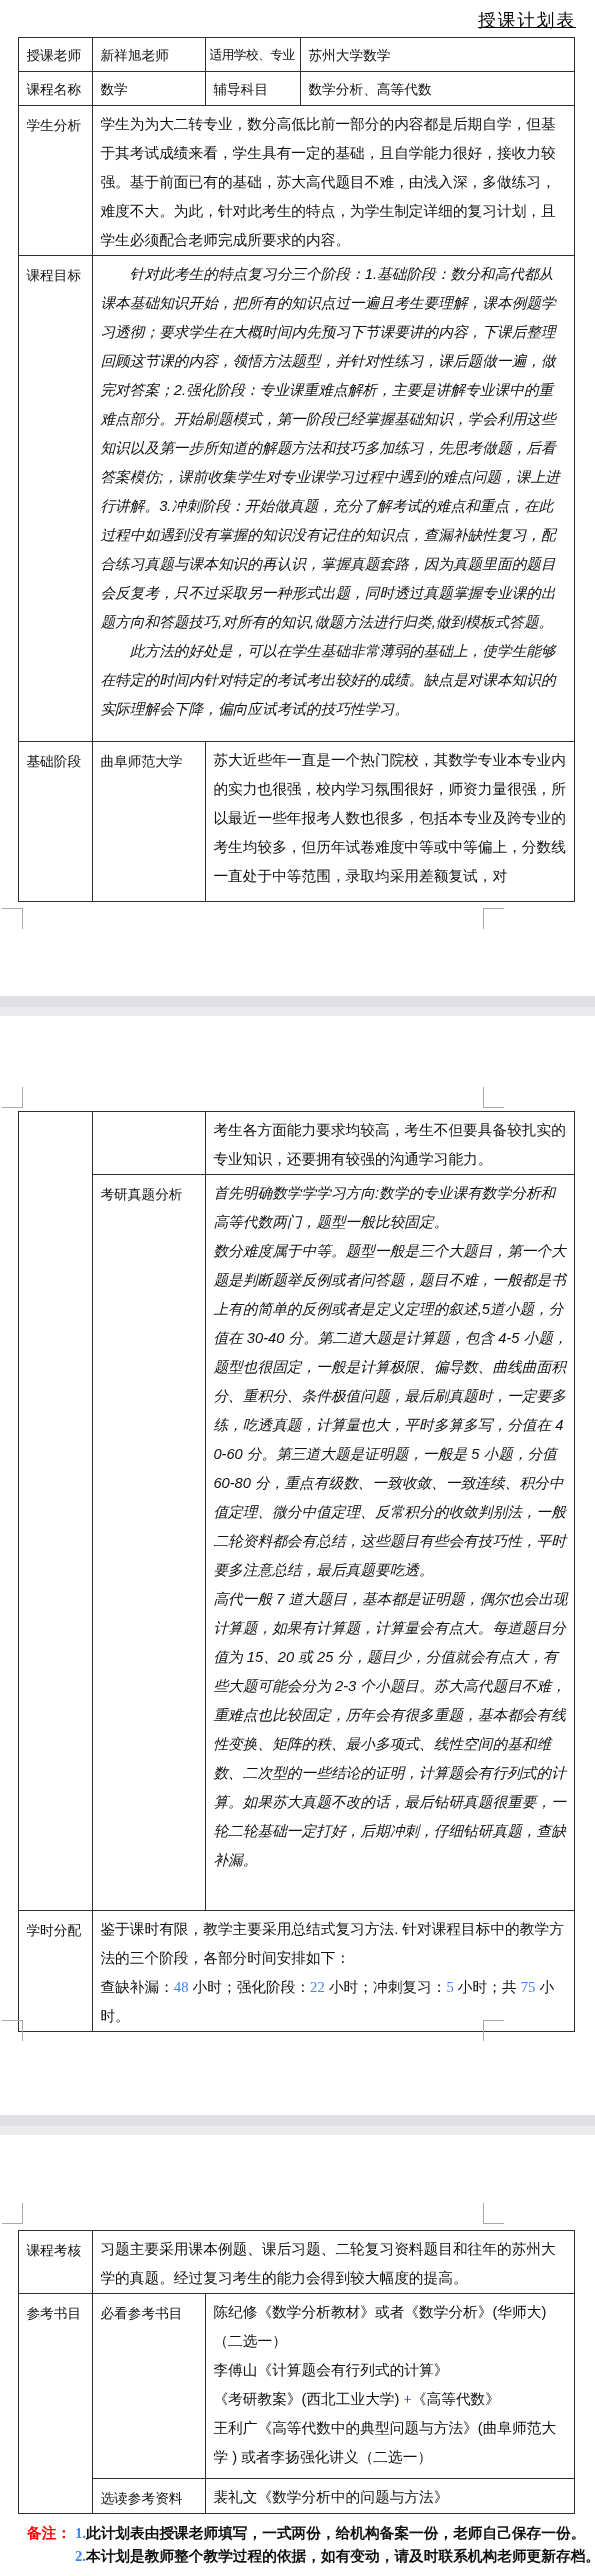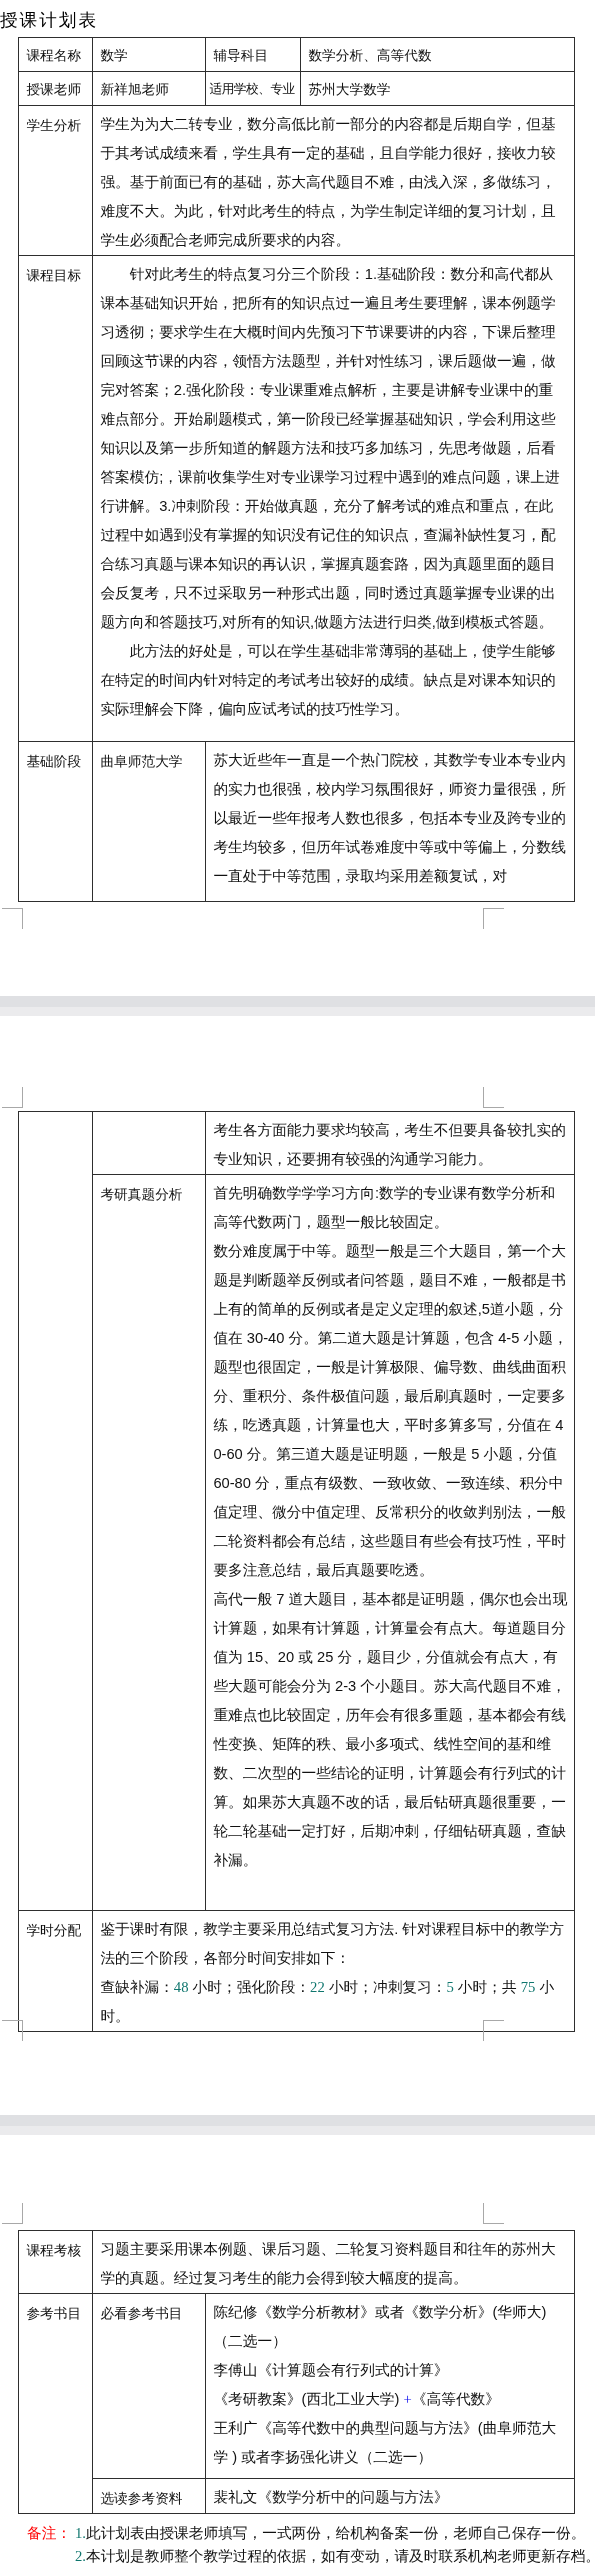--- a/index.html
+++ b/index.html
@@ -6,93 +6,95 @@
   #doc{
     position:relative;
     width:596px;height:2576px;
     background:#ffffff;
     font-family:"Liberation Sans","DejaVu Sans",sans-serif;
     color:#111111;
     overflow:hidden;
   }
   .doc-title{
     position:absolute;left:0;top:7.8px;width:576px;
-    text-align:left;font-size:17.6px;color:#000;
+    text-align:right;font-size:17.6px;color:#000;
     letter-spacing:2px;
+    text-decoration:underline;
   }
   table.plan{
     position:absolute;left:17.6px;width:557px;
     border-collapse:collapse;table-layout:fixed;
   }
   #t1{top:37px;}
   #t2{top:1111px;border-radius:16px;}
   #t3{top:2230px;}
   td{
     border:1px solid #2e2e2e;
     vertical-align:top;
     padding:3.9px 5.9px 0 7.8px;
     font-size:14.7px;line-height:29px;
     overflow:hidden;
     word-break:break-all;
   }
   td.hcell{font-size:13.7px;line-height:23.4px;padding-top:5.9px;}
   td.label{font-size:13.7px;line-height:23.4px;padding-top:7.8px;margin-left:17px;}
   td.fit{font-size:12.7px;white-space:nowrap;padding-left:3.9px;padding-right:2px;letter-spacing:-0.5px;}
-  .multiline{white-space:pre-line;}
-  .num{font-family:"Liberation Serif","DejaVu Serif",serif;color:#0f766e;}
+  .multiline{white-space:pre-line;font-style:italic;}
+  .num{font-family:"Liberation Serif","DejaVu Serif",serif;color:#3b82f6;}
   .plus{font-family:"Liberation Serif","DejaVu Serif",serif;color:#0000EE;}
   .book-line{line-height:29px;}
   
   .band{
     position:absolute;left:0;width:596px;height:19.5px;
     background:linear-gradient(#dfe0e3 0 55%,#ebebed 55% 100%);
   }
   #band1{top:996px;}
   #band2{top:2115px;}
   
   .mark{position:absolute;width:19.5px;height:19.5px;}
   .mark.bl{border-top:1px solid #a8a8a8;border-right:1px solid #a8a8a8;}
   .mark.br{border-top:1px solid #a8a8a8;border-left:1px solid #a8a8a8;}
   .mark.tl{border-bottom:1px solid #a8a8a8;border-right:1px solid #a8a8a8;}
   .mark.tr{border-bottom:1px solid #a8a8a8;border-left:1px solid #a8a8a8;}
   
   .notes{
     position:absolute;left:27px;top:2522px;width:553px;
     font-size:14.7px;line-height:23.4px;
     display:flex;
+    font-weight:bold;
   }
   .notes-label{color:#FF0000;flex:0 0 auto;margin-right:3.9px;}
   .note-line{white-space:nowrap;}
 </style>
 </head>
 <body>
 
 <div id="doc">
 
   <div class="doc-title">授课计划表</div>
 
   <table class="plan" id="t1">
     <colgroup>
         <col style="width:74px">
         <col style="width:113px">
         <col style="width:95px">
         <col style="width:274px">
       </colgroup>
     <tbody>
         <tr style="height:34px">
+      <td class="hcell">授课老师</td>
+      <td class="hcell">新祥旭老师</td>
+      <td class="hcell fit">适用学校、专业</td>
+      <td class="hcell">苏州大学数学</td>
+    </tr>
+    <tr style="height:34px">
       <td class="hcell">课程名称</td>
       <td class="hcell">数学</td>
       <td class="hcell">辅导科目</td>
       <td class="hcell">数学分析、高等代数</td>
-    </tr>
-    <tr style="height:34px">
-      <td class="hcell">授课老师</td>
-      <td class="hcell">新祥旭老师</td>
-      <td class="hcell fit">适用学校、专业</td>
-      <td class="hcell">苏州大学数学</td>
     </tr>
     <tr style="height:148px">
       <td class="label">学生分析</td>
       <td colspan="3">学生为为大二转专业，数分高低比前一部分的内容都是后期自学，但基于其考试成绩来看，学生具有一定的基础，且自学能力很好，接收力较强。基于前面已有的基础，苏大高代题目不难，由浅入深，多做练习，难度不大。为此，针对此考生的特点，为学生制定详细的复习计划，且学生必须配合老师完成所要求的内容。</td>
     </tr>
     <tr style="height:486px">
       <td class="label">课程目标</td>
       <td colspan="3" class="multiline">　　针对此考生的特点复习分三个阶段：1.基础阶段：数分和高代都从课本基础知识开始，把所有的知识点过一遍且考生要理解，课本例题学习透彻；要求学生在大概时间内先预习下节课要讲的内容，下课后整理回顾这节课的内容，领悟方法题型，并针对性练习，课后题做一遍，做完对答案；2.强化阶段：专业课重难点解析，主要是讲解专业课中的重难点部分。开始刷题模式，第一阶段已经掌握基础知识，学会利用这些知识以及第一步所知道的解题方法和技巧多加练习，先思考做题，后看答案模仿;，课前收集学生对专业课学习过程中遇到的难点问题，课上进行讲解。3.冲刺阶段：开始做真题，充分了解考试的难点和重点，在此过程中如遇到没有掌握的知识没有记住的知识点，查漏补缺性复习，配合练习真题与课本知识的再认识，掌握真题套路，因为真题里面的题目会反复考，只不过采取另一种形式出题，同时透过真题掌握专业课的出题方向和答题技巧,对所有的知识,做题方法进行归类,做到模板式答题。
 　　此方法的好处是，可以在学生基础非常薄弱的基础上，使学生能够在特定的时间内针对特定的考试考出较好的成绩。缺点是对课本知识的实际理解会下降，偏向应试考试的技巧性学习。</td>
     </tr>

